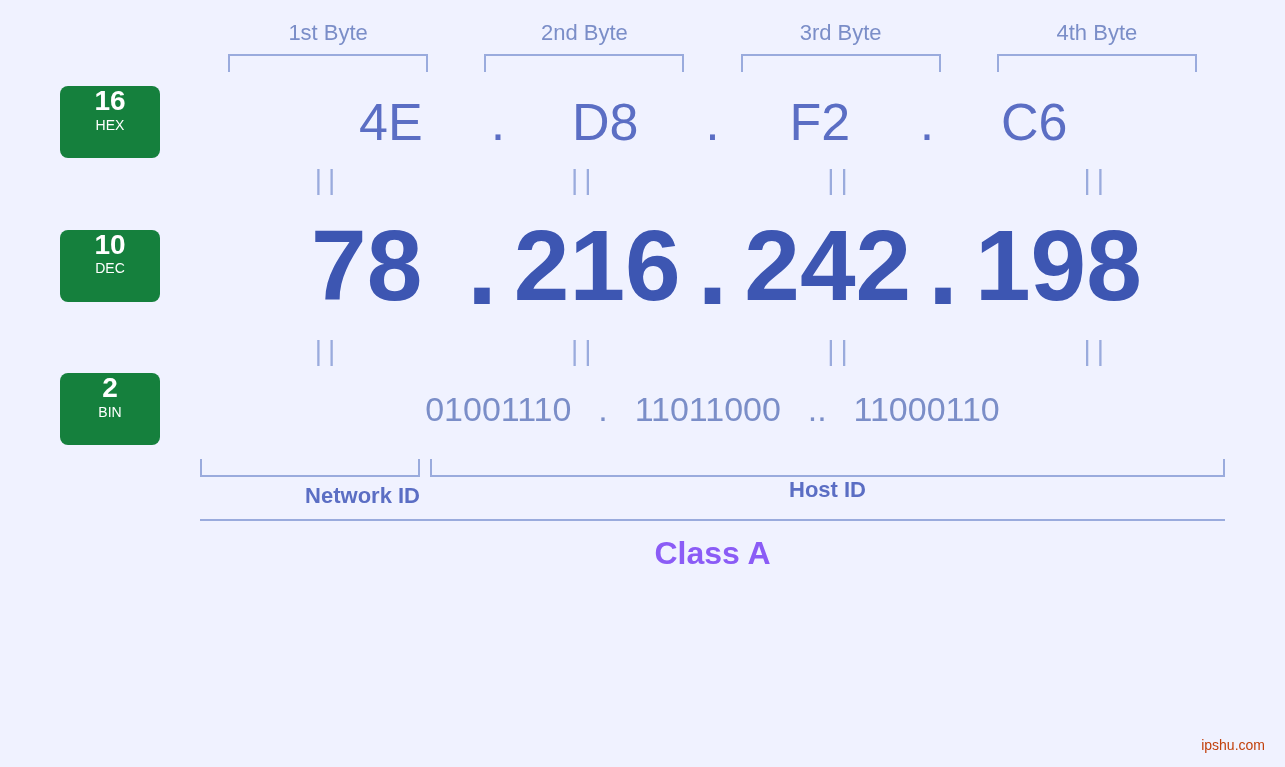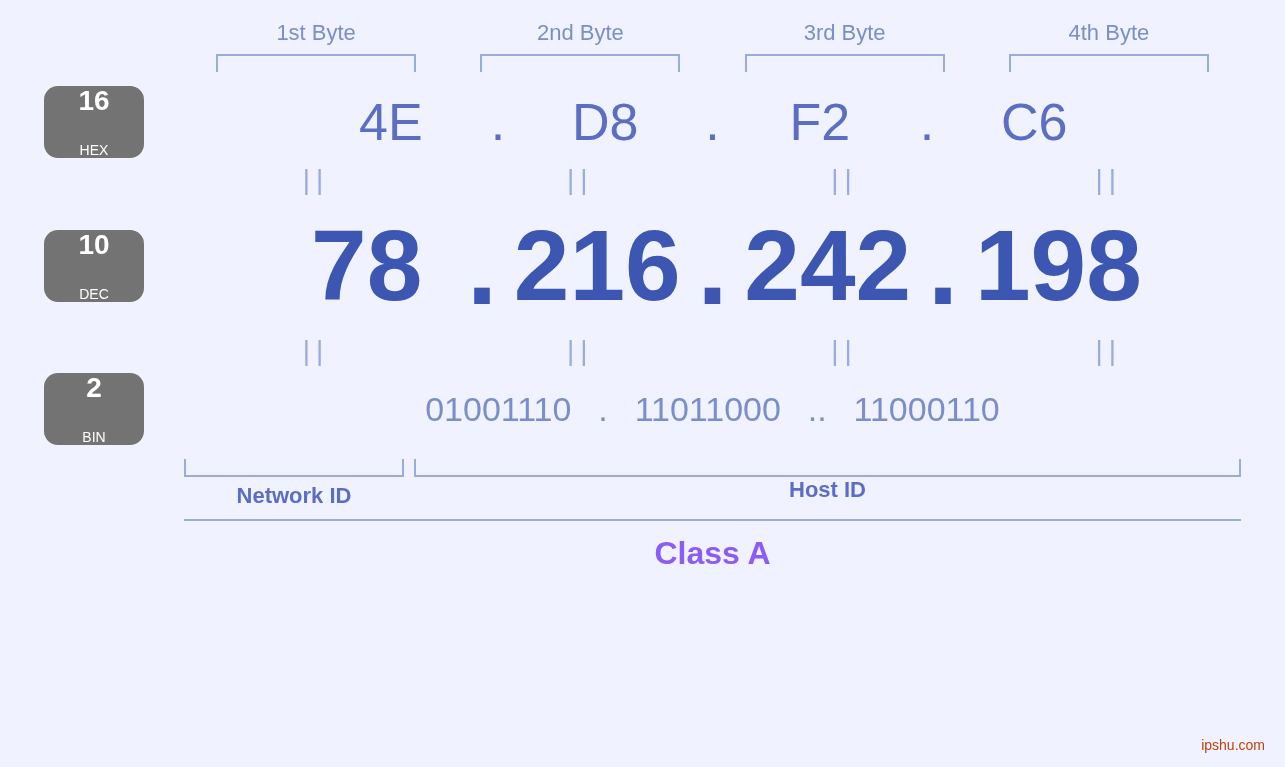--- a/index.html
+++ b/index.html
@@ -16,21 +16,21 @@
       overflow: hidden;
       position: relative;
     }
 
     .main-container {
       width: 100%;
       height: 100%;
       display: flex;
       flex-direction: column;
       align-items: center;
-      padding: 20px 44px;
+      padding: 20px 60px;
       position: relative;
     }
 
     
     .byte-headers {
       display: flex;
       width: 100%;
       justify-content: flex-end;
       margin-bottom: 8px;
     }
@@ -84,26 +84,26 @@
     .data-row {
       display: flex;
       align-items: center;
       width: 100%;
       margin: 4px 0;
     }
 
     .base-badge {
       width: 100px;
       height: 72px;
-      background-color: #737373;
-      border-radius: 14px;
+      background-color: #15803d;
+      border-radius: 8px;
       display: flex;
       flex-direction: column;
       align-items: center;
-      justify-content: space-between;
+      justify-content: flex-start;
       margin-right: 40px;
       flex-shrink: 0;
     }
 
     .base-number {
       color: white;
       font-size: 28px;
       font-weight: bold;
       line-height: 1.1;
     }
@@ -282,21 +282,21 @@
       <span class="dot binary">.</span>
       <span class="dot binary">.</span>
       <span class="byte-value binary">11000110</span>
     </div>
   </div>
 
   <div style="width:100%; display:flex; margin-top:10px; margin-left:0;">
     <div style="width:140px; flex-shrink:0;"></div>
     <div style="display:flex; flex:1; align-items:flex-start;">
 
-      <div style="display:flex; flex-direction:column; align-items:center; width:220px; flex-shrink:0;">
+      <div style="display:flex; flex-direction:column; align-items:flex-end; width:220px; flex-shrink:0;">
         <div style="width:100%; height:18px; border-bottom:2px solid #9aabdd; border-left:2px solid #9aabdd; border-right:2px solid #9aabdd;"></div>
         <span style="color:#5b6ec4; font-size:22px; font-weight:bold; margin-top:6px;">Network ID</span>
       </div>
 
       <div style="display:flex; flex-direction:column; align-items:center; flex:1; margin-left:10px;">
         <div style="width:100%; height:18px; border-bottom:2px solid #9aabdd; border-left:2px solid #9aabdd; border-right:2px solid #9aabdd;"></div>
         <span style="color:#5b6ec4; font-size:22px; font-weight:bold; ">Host ID</span>
       </div>
     </div>
   </div>

